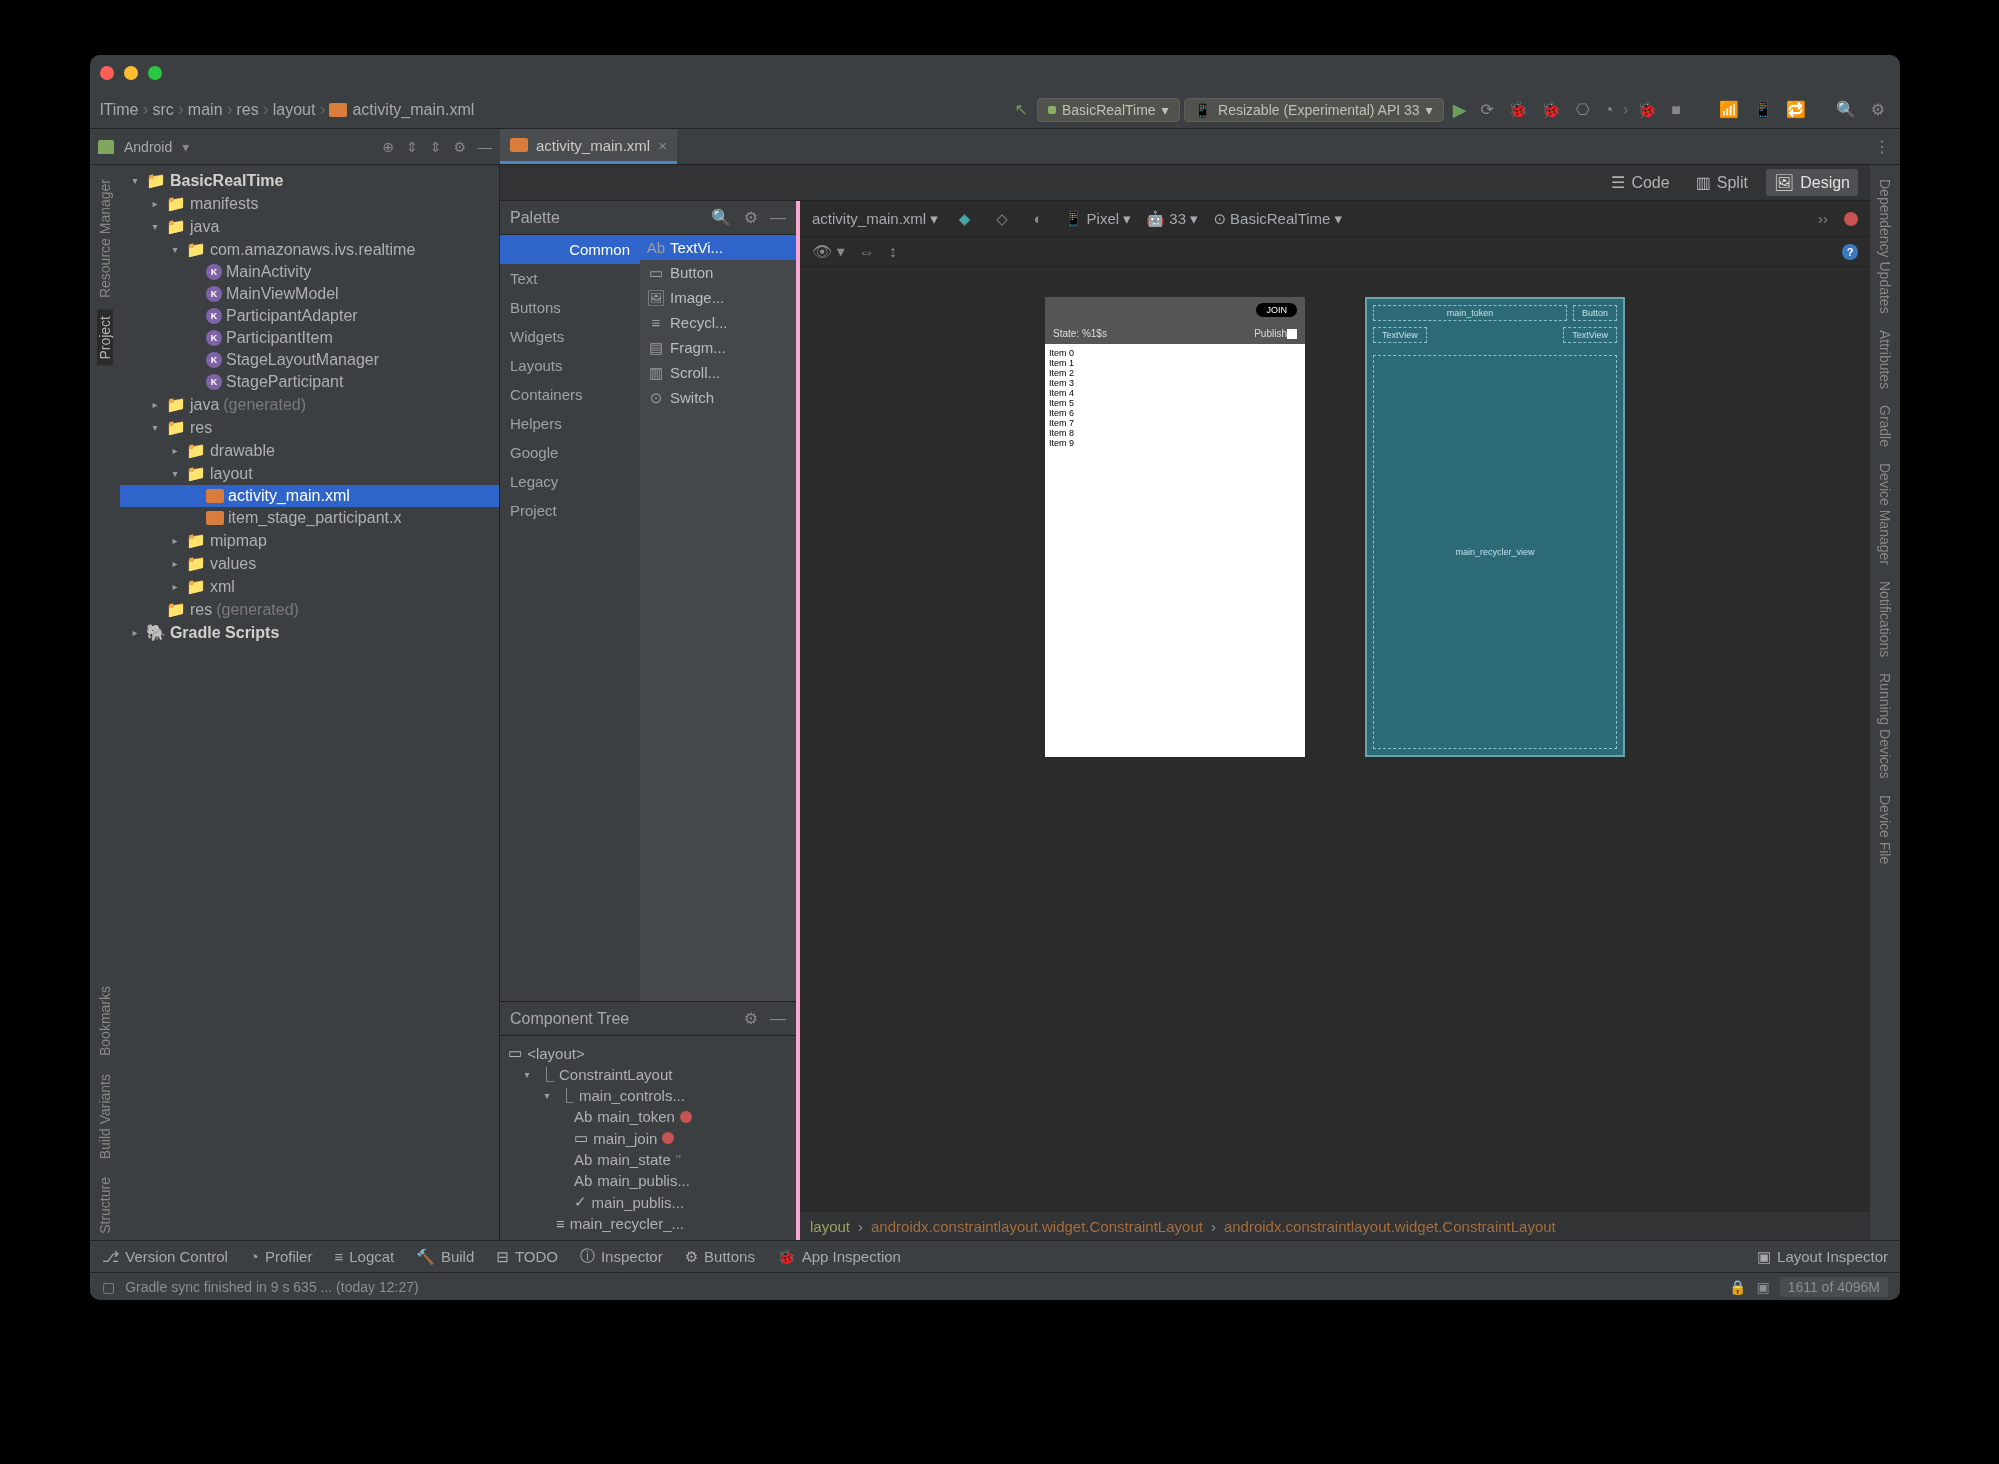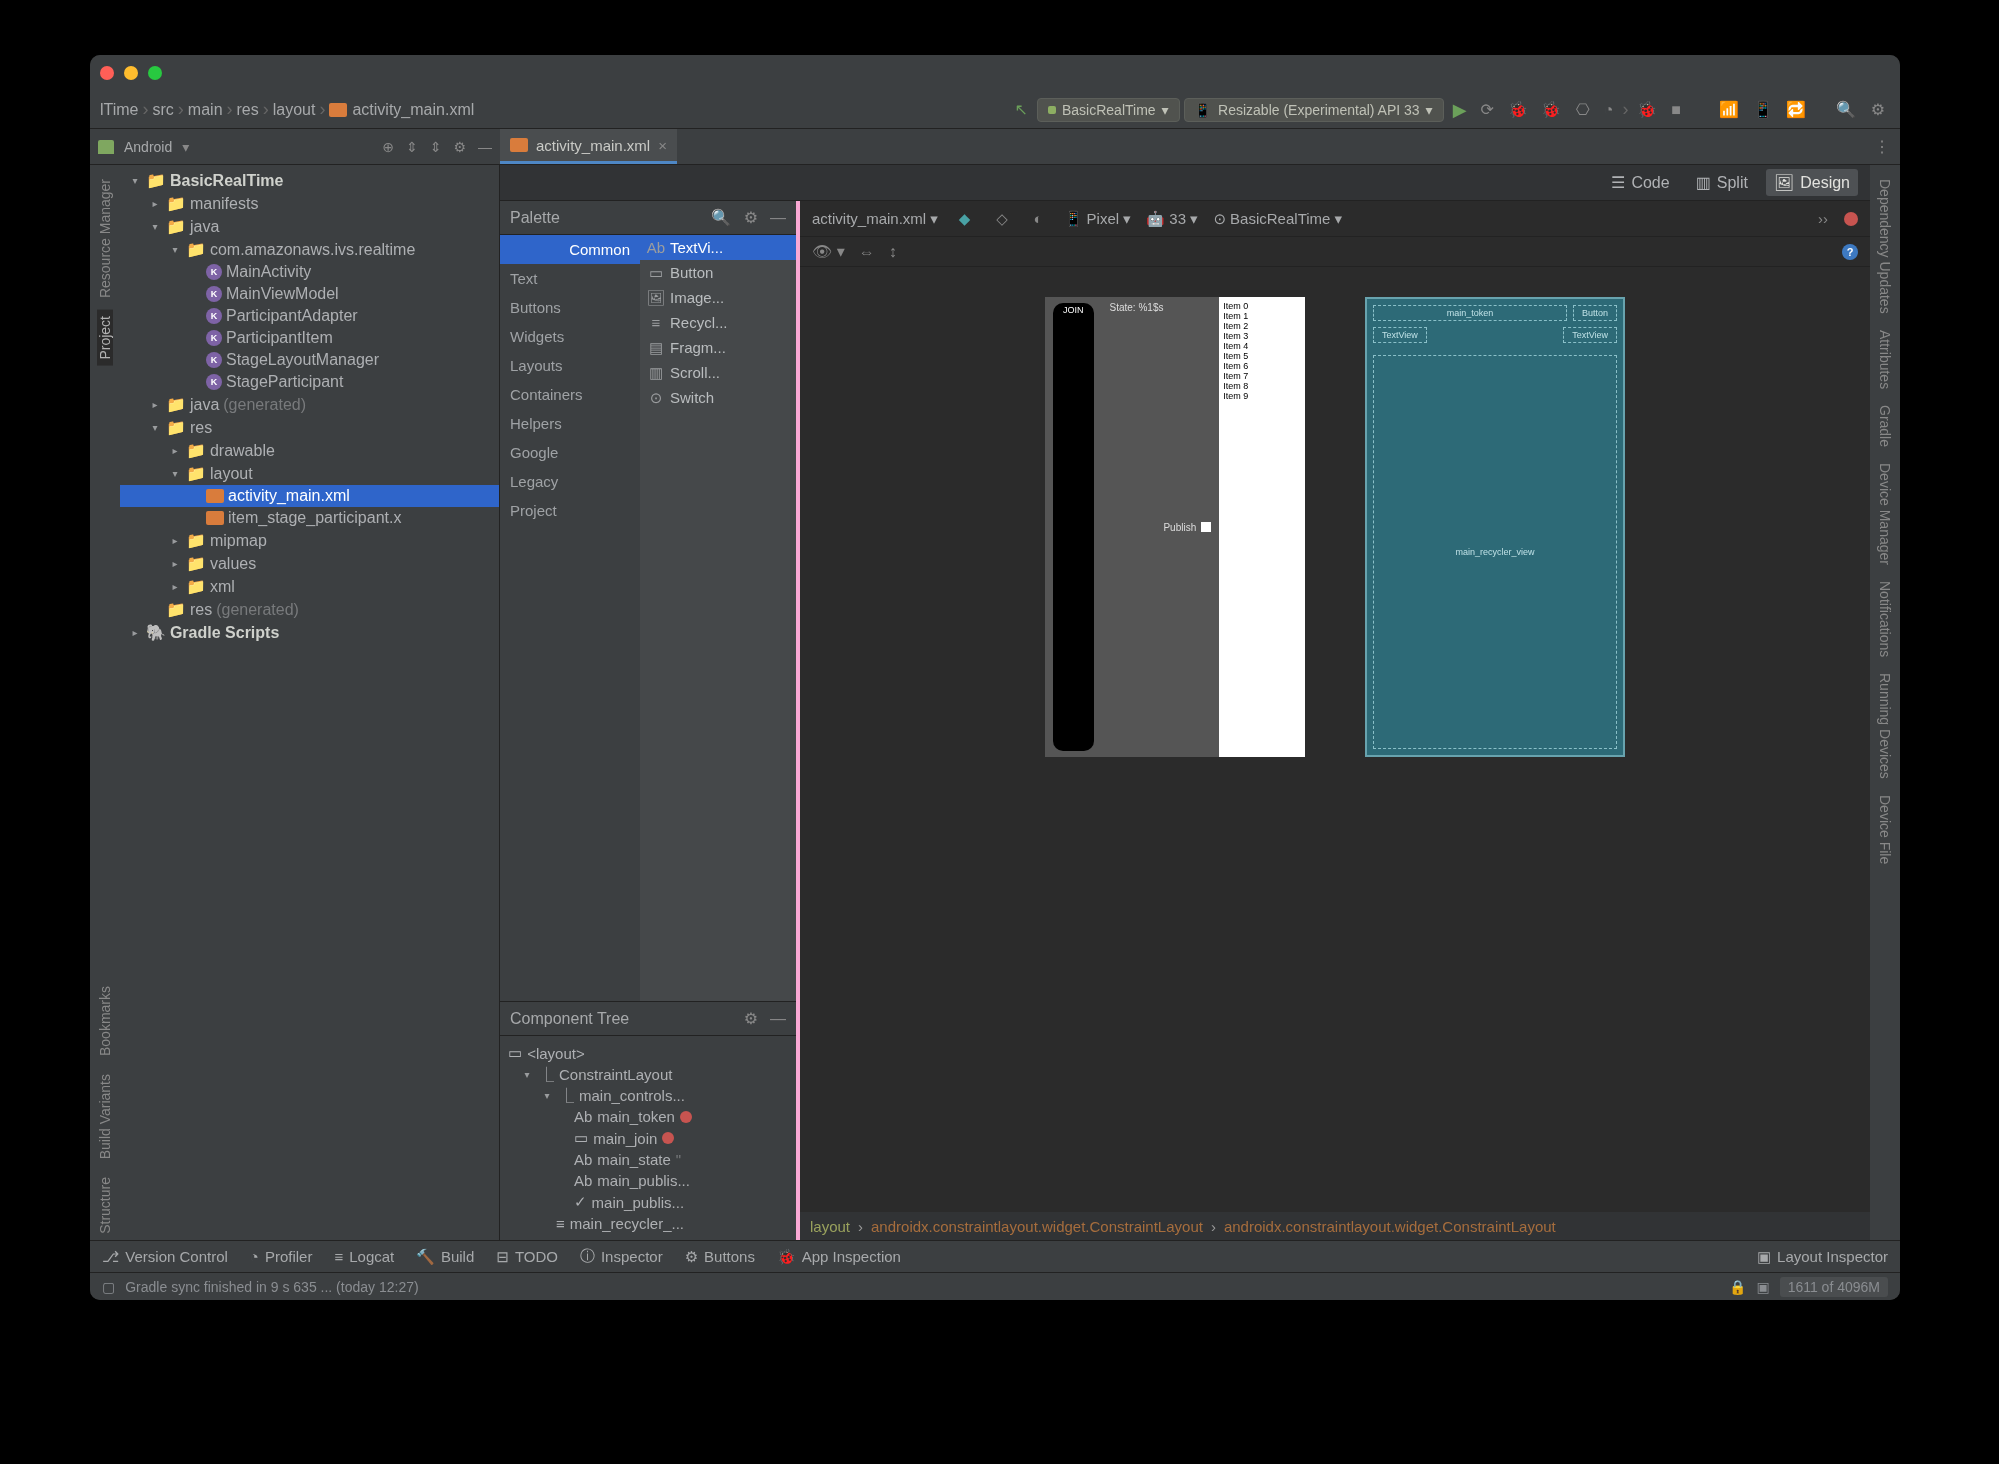--- a/index.html
+++ b/index.html
@@ -72,25 +72,25 @@
   .err { width: 12px; height: 12px; background: #c75450; border-radius: 50%; }
 
   .design { flex: 1; display: flex; flex-direction: column; background: #2b2b2b; }
   .design-top { height: 36px; display: flex; align-items: center; padding: 0 12px; gap: 16px; color: #a7a9ab; font-size: 15px; border-bottom: 1px solid #222; }
   .design-top .dd { display: flex; align-items: center; gap: 4px; }
   .red-circle { width: 14px; height: 14px; background: #c75450; border-radius: 50%; }
   .design-sub { height: 30px; display: flex; align-items: center; padding: 0 12px; gap: 14px; color: #888; border-bottom: 1px solid #222; }
   .blue-q { width: 16px; height: 16px; background: #3d79c1; color: #fff; border-radius: 50%; display: inline-flex; align-items: center; justify-content: center; font-size: 11px; font-weight: bold; }
   .canvas { flex: 1; display: flex; align-items: flex-start; justify-content: center; gap: 60px; padding: 30px 0 0 0; }
 
-  .phone { width: 260px; height: 460px; background: #808080; border-radius: 1px; display: flex; font-size: 10px; }
+  .phone { width: 260px; height: 460px; background: #808080; border-radius: 1px; display: flex; flex-direction: column; font-size: 10px; }
   .ph-top { background: #555; padding: 6px 8px; display: flex; justify-content: flex-end; }
   .ph-join { background: #000; color: #fff; border-radius: 10px; padding: 2px 10px; font-size: 9px; }
   .ph-row2 { background: #555; color: #ddd; padding: 5px 8px; display: flex; justify-content: space-between; font-size: 10px; }
-  .ph-row2 .pub { display: flex; gap: 5px; align-items: center; }
+  .ph-row2 .pub { display: flex; align-items: center; }
   .ph-chk { width: 10px; height: 10px; background: #fff; }
   .ph-list { flex: 1; background: #fff; color: #000; padding: 4px; font-size: 9px; }
 
   .blueprint { width: 260px; height: 460px; background: #2d6a77; border: 2px solid #68a3ae; display: flex; flex-direction: column; font-size: 9px; color: #bfe1e6; }
   .bp-top { display: flex; justify-content: space-between; padding: 6px; gap: 6px; }
   .bp-cell { border: 1px dashed #8ac0c9; padding: 2px 8px; text-align: center; font-size: 9px; }
   .bp-row2 { display: flex; justify-content: space-between; padding: 0 6px 6px; gap: 6px; }
   .bp-rec { flex: 1; border: 1px dashed #8ac0c9; margin: 6px; display: flex; align-items: center; justify-content: center; }
 
   .bottom-crumb { height: 28px; background: #313335; display: flex; align-items: center; padding: 0 10px; gap: 8px; font-size: 15px; color: #999; }

